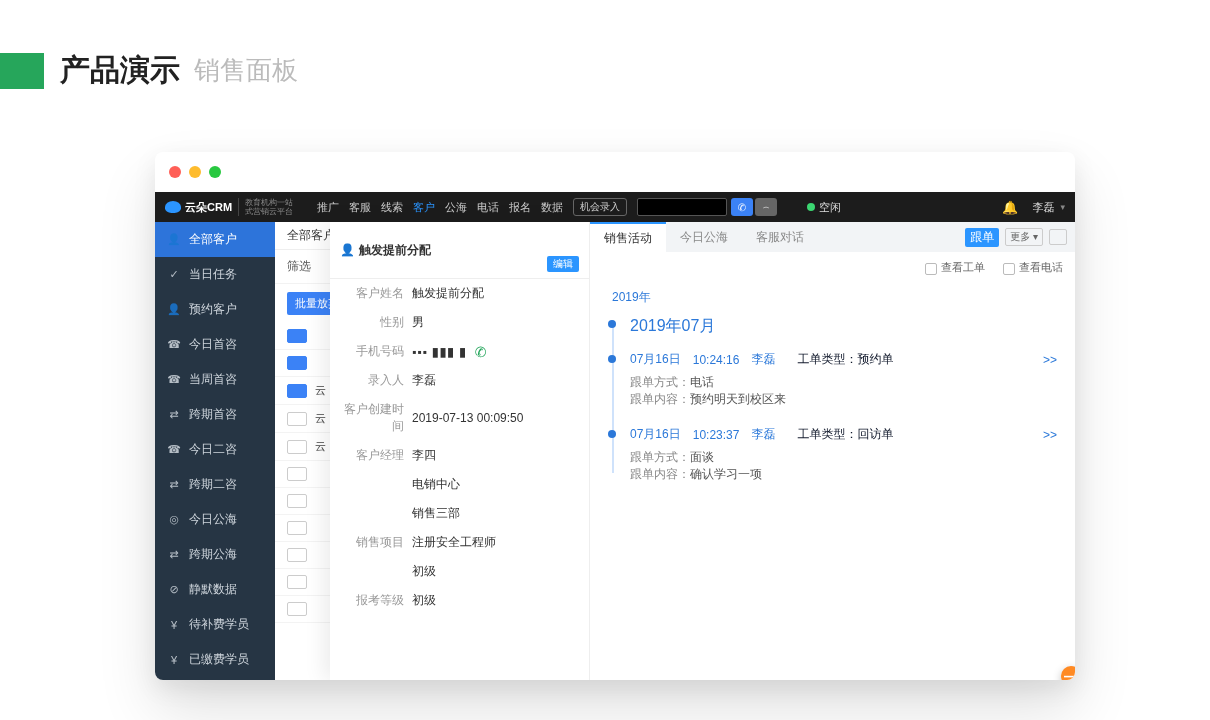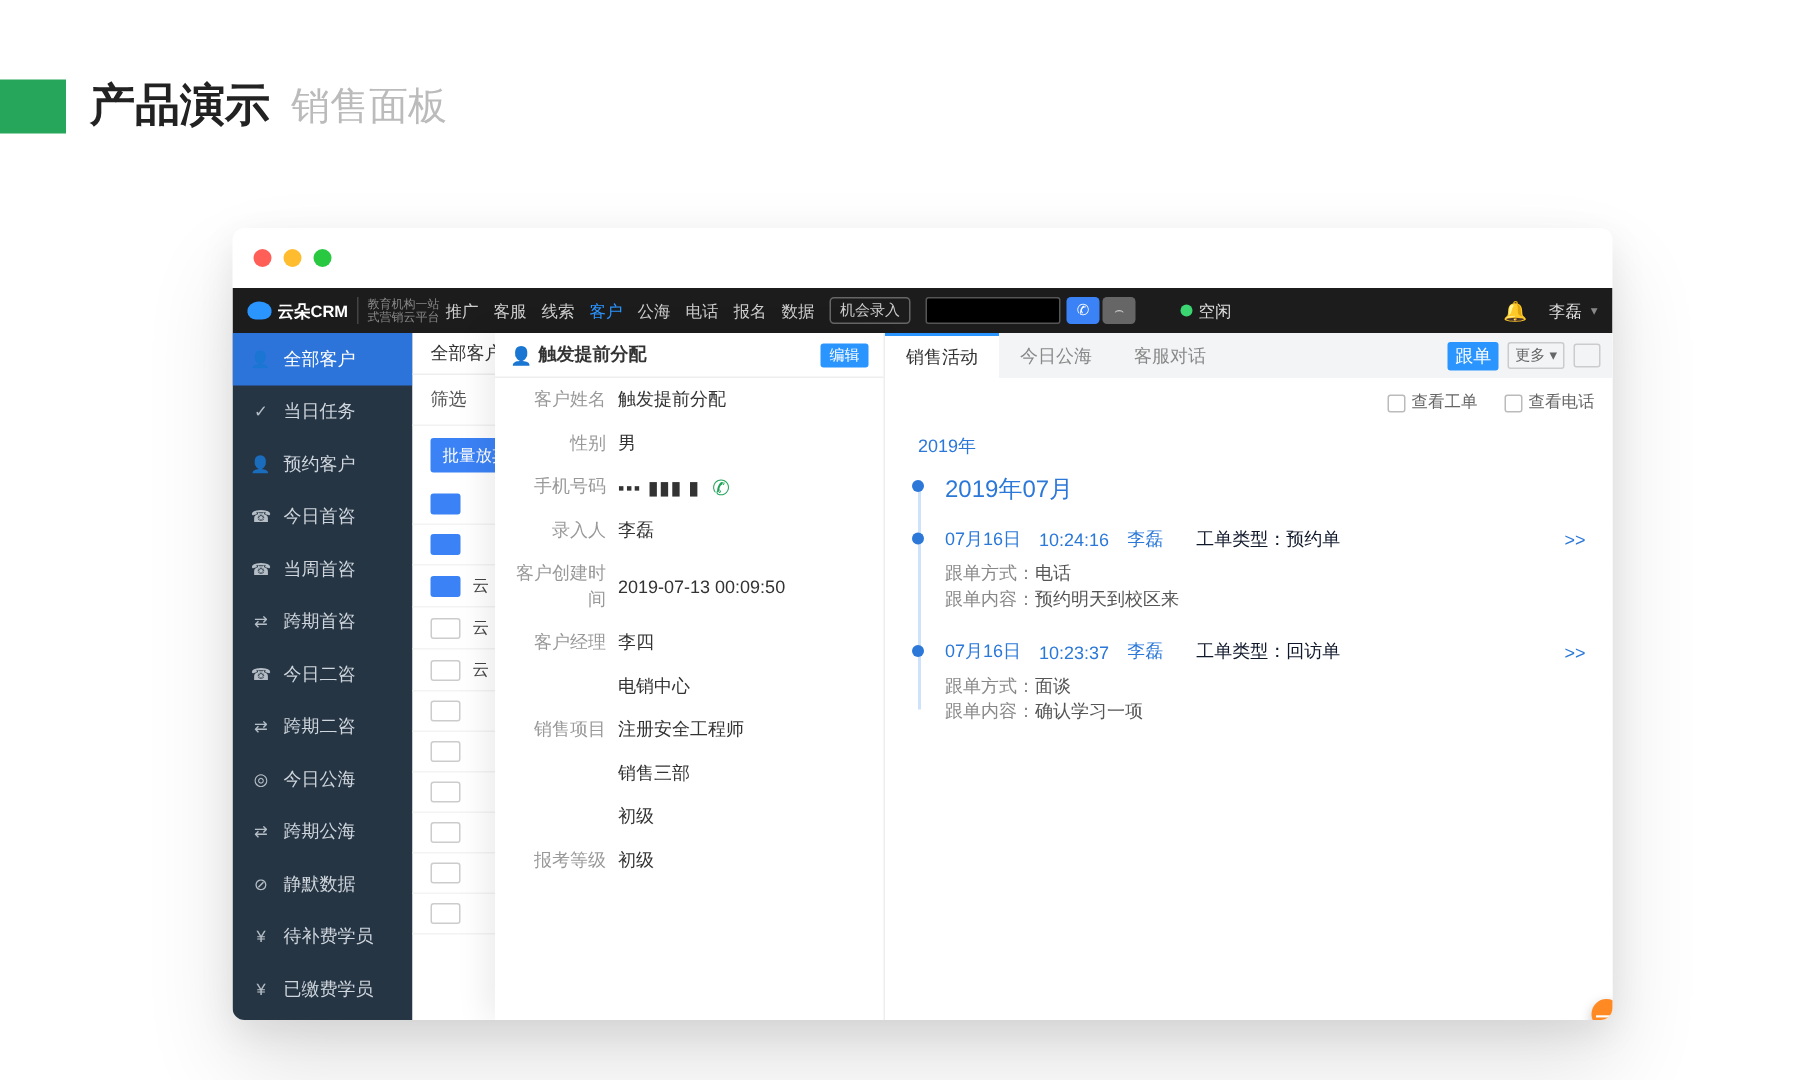--- a/index.html
+++ b/index.html
@@ -35,21 +35,21 @@
   }
   .titlebar { height: 40px; display:flex; align-items:center; padding-left: 14px; gap:8px; }
   .dot { width: 12px; height: 12px; border-radius: 50%; }
   .dot.r { background:#ff5f57; } .dot.y{background:#febc2e;} .dot.g{background:#28c840;}
 
   
   .topbar {
     height: 30px; background:#1c1c1c; color:#ccc; display:flex; align-items:center;
     font-size: 11px; padding: 0 10px;
   }
-  .logo-box { display:flex; align-items:center; margin-right:4px; }
+  .logo-box { display:flex; align-items:center; margin-right:24px; }
   .logo-cloud {
     width:16px; height:12px; background:#2b95ff; border-radius:50% 50% 40% 40%;
     position:relative; margin-right:4px;
   }
   .logo-txt { font-weight:700; color:#fff; font-size:11px; }
   .logo-sub { border-left:1px solid #444; margin-left:6px; padding-left:6px; color:#888; font-size:8px; line-height:9px; }
   .nav-items { display:flex; gap:10px; }
   .nav-items span { color:#ccc; cursor:pointer; }
   .nav-items span.active { color:#2b95ff; }
   .op-entry {
@@ -89,21 +89,21 @@
 
   
   .detail {
     position:absolute; left:55px; top:0; bottom:0; width:260px;
     background:#fff; border-right:1px solid #eee;
     box-shadow:-6px 0 20px rgba(0,0,0,0.08);
     font-size:12px;
   }
   .dhead { display:flex; align-items:center; justify-content:space-between; padding:6px 10px; border-bottom:1px solid #eee; }
   .dhead-l { display:flex; align-items:center; gap:4px; font-weight:600; color:#333;}
-  .editbtn { background:#2b95ff; color:#fff; font-size:10px; padding:1px 6px; border-radius:2px; }
+  .editbtn { background:#2b95ff; color:#fff; font-size:10px; padding:1px 6px; border-radius:2px;margin-top:28px; }
   .drow { display:flex; padding:6px 10px; }
   .dlab { width:72px; text-align:right; color:#999; padding-right:8px; }
   .dval { flex:1; color:#333; display:flex; align-items:center; gap:8px;}
   .phone-ic { color:#22a55a; font-size:14px; }
   .mask { font-weight:700; letter-spacing:1px; }
 
   
   .activity {
     position:absolute; left:315px; right:0; top:0; bottom:0;
     background:#fff; font-size:12px; display:flex; flex-direction:column;
@@ -359,29 +359,29 @@
                 <span>李四</span>
               </div>
             </div>
             <div class="drow">
               <div class="dlab"></div>
               <div class="dval">
                 <span>电销中心</span>
               </div>
             </div>
             <div class="drow">
+              <div class="dlab"></div>
+              <div class="dval">
+                <span>销售三部</span>
+              </div>
+            </div>
+            <div class="drow">
               <div class="dlab">销售项目</div>
               <div class="dval">
                 <span>注册安全工程师</span>
-              </div>
-            </div>
-            <div class="drow">
-              <div class="dlab"></div>
-              <div class="dval">
-                <span>销售三部</span>
               </div>
             </div>
             <div class="drow">
               <div class="dlab"></div>
               <div class="dval">
                 <span>初级</span>
               </div>
             </div>
             <div class="drow">
               <div class="dlab">报考等级</div>

